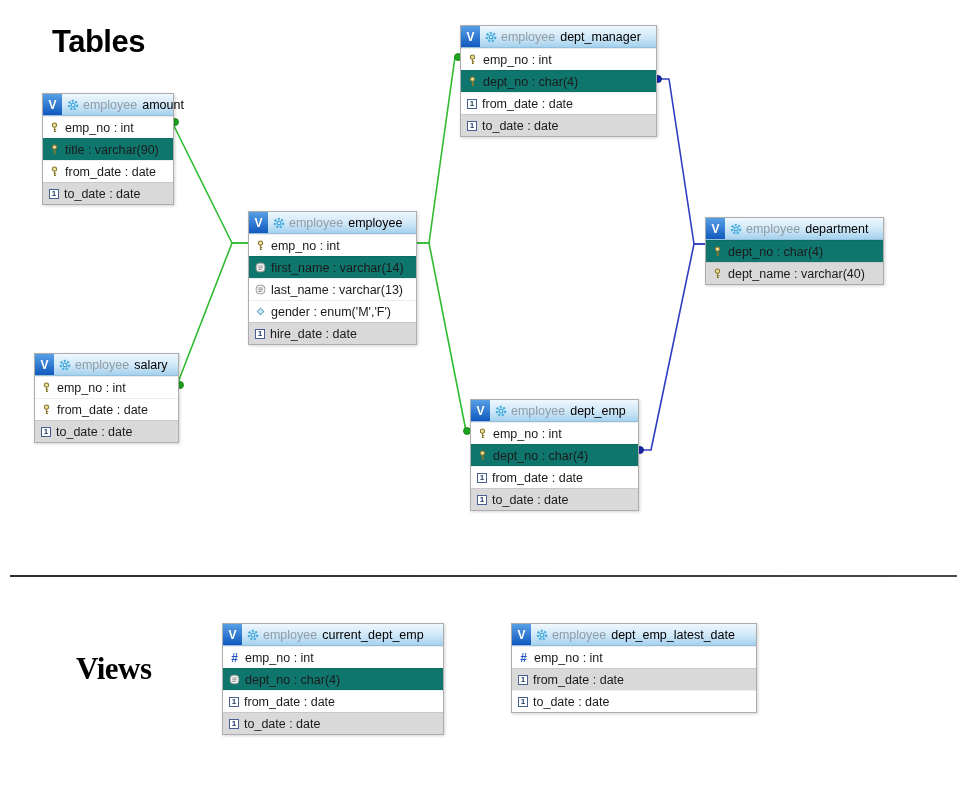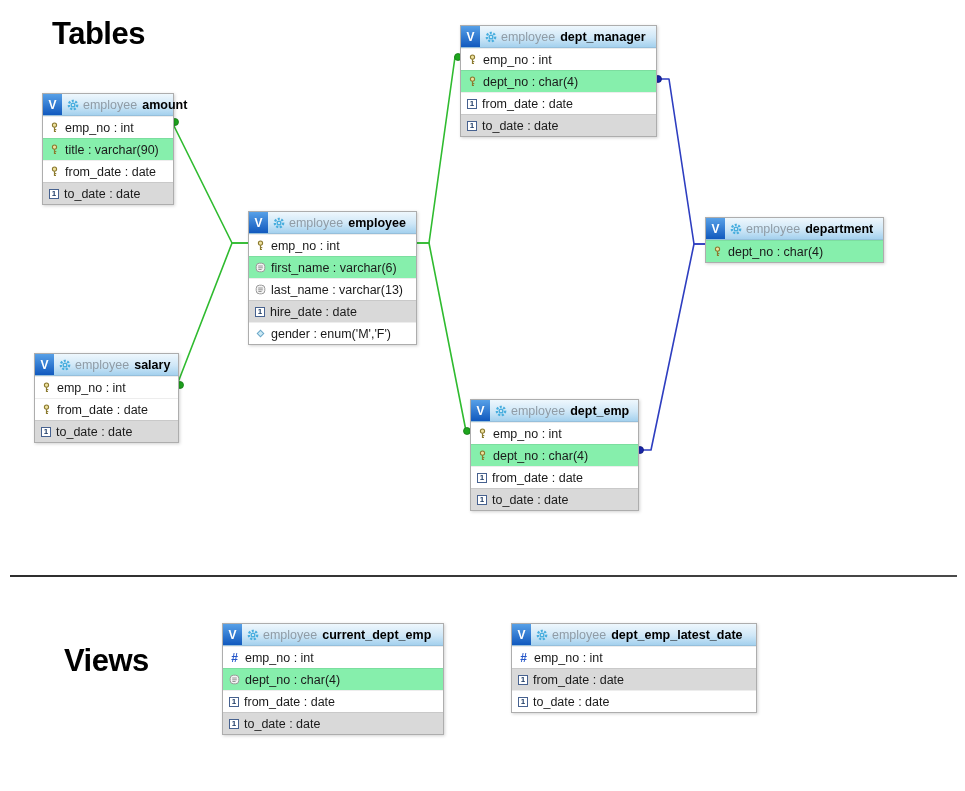--- a/index.html
+++ b/index.html
@@ -1,24 +1,24 @@
 <!DOCTYPE html>
 <html><head>
 <meta charset="utf-8">
 <style>
   html,body{margin:0;padding:0;}
   body{
     width:965px;height:791px;position:relative;overflow:hidden;
     background:#ffffff;font-family:"Liberation Sans",sans-serif;
   }
   .heading{
-    position:absolute;font-weight:700;font-size:31px;color:#000;letter-spacing:-0.5px;
+    position:absolute;font-weight:700;font-size:31px;color:#000;letter-spacing:-0.5px;margin-top:8px;
   }
   #heading-tables{left:52px;top:16px;}
-  #heading-views{left:64px;top:643px;}
+  #heading-views{left:76px;top:643px;font-family:Liberation Serif, serif;}
   .divider{
     position:absolute;left:10px;top:575px;width:947px;height:1.5px;
     background:linear-gradient(90deg,#2e2e2e 0%,#3a3a3a 60%,#4a4a4a 100%);
   }
   svg.wires{position:absolute;left:0;top:0;z-index:0;}
   .wire{fill:none;stroke-width:1.6;stroke-linejoin:round;}
   .wire.green{stroke:#2fbb2f;}
   .wire.blue{stroke:#2e3ec0;}
   .dot.green{fill:#1ea51e;stroke:#157a15;stroke-width:0.8;}
   .dot.blue{fill:#1a27ad;stroke:#101b7e;stroke-width:0.8;}
@@ -34,26 +34,26 @@
     border-bottom:1px solid #96bfdb;
   }
   .v-badge{
     width:19px;height:21px;flex:0 0 auto;
     background:linear-gradient(180deg,#57a0e7 0%,#1159be 100%);
     color:#fff;font-weight:700;font-size:12px;
     display:flex;align-items:center;justify-content:center;cursor:pointer;
   }
   .gear{margin:0 4px 0 5px;flex:0 0 auto;}
   .db-label{color:#909ca6;margin-right:5px;}
-  .tbl-name{font-weight:700;color:#000;}
+  .tbl-name{font-weight:400;color:#000;}
   .row{
     height:21px;display:flex;align-items:center;padding-left:5px;
     background:#fff;border-top:1px solid rgba(0,0,0,0.07);white-space:nowrap;
   }
-  .row.pink{background:#86efac;}
+  .row.pink{background:#0f766e;}
   .row.gray{background:#d9d9d9;}
   .ic{width:11px;height:11px;margin:0 5px 0 1px;flex:0 0 auto;}
   .ic-date{
     box-sizing:border-box;width:10px;height:10px;border:1px solid #46618f;background:#fff;
     color:#1d3b66;font-size:8px;font-weight:700;line-height:8px;
     display:flex;align-items:center;justify-content:center;
   }
   .ic-date::before{content:"1";}
   .ic-hash{
     color:#2456c9;font-weight:700;font-size:12px;
@@ -153,38 +153,38 @@
   <div class="row">
       <svg class="ic">
         <use href="#sym-key"></use>
       </svg>
       <span>emp_no : int</span>
     </div>
   <div class="row pink">
       <svg class="ic">
         <use href="#sym-text"></use>
       </svg>
-      <span>first_name : varchar(6)</span>
+      <span>first_name : varchar(14)</span>
     </div>
   <div class="row">
       <svg class="ic">
         <use href="#sym-text"></use>
       </svg>
       <span>last_name : varchar(13)</span>
     </div>
+  <div class="row">
+      <svg class="ic">
+        <use href="#sym-enum"></use>
+      </svg>
+      <span>gender : enum('M','F')</span>
+    </div>
   <div class="row gray">
       <span class="ic ic-date"></span>
       <span>hire_date : date</span>
     </div>
-  <div class="row">
-      <svg class="ic">
-        <use href="#sym-enum"></use>
-      </svg>
-      <span>gender : enum('M','F')</span>
-    </div>
 </div>
 
 <div class="tbl" style="left:34px;top:353px;width:143px">
   <div class="tbl-header">
     <span class="v-badge">V</span>
     <svg class="gear" width="12" height="12">
         <use href="#sym-gear"></use>
       </svg>
     <span class="db-label">employee</span>
     <span class="tbl-name">salary</span>
@@ -277,20 +277,26 @@
       </svg>
     <span class="db-label">employee</span>
     <span class="tbl-name">department</span>
   </div>
   <div class="row pink">
       <svg class="ic">
         <use href="#sym-key"></use>
       </svg>
       <span>dept_no : char(4)</span>
     </div>
+  <div class="row gray">
+      <svg class="ic">
+        <use href="#sym-key"></use>
+      </svg>
+      <span>dept_name : varchar(40)</span>
+    </div>
 </div>
 
 <div class="tbl" style="left:222px;top:623px;width:220px">
   <div class="tbl-header">
     <span class="v-badge">V</span>
     <svg class="gear" width="12" height="12">
         <use href="#sym-gear"></use>
       </svg>
     <span class="db-label">employee</span>
     <span class="tbl-name">current_dept_emp</span>

